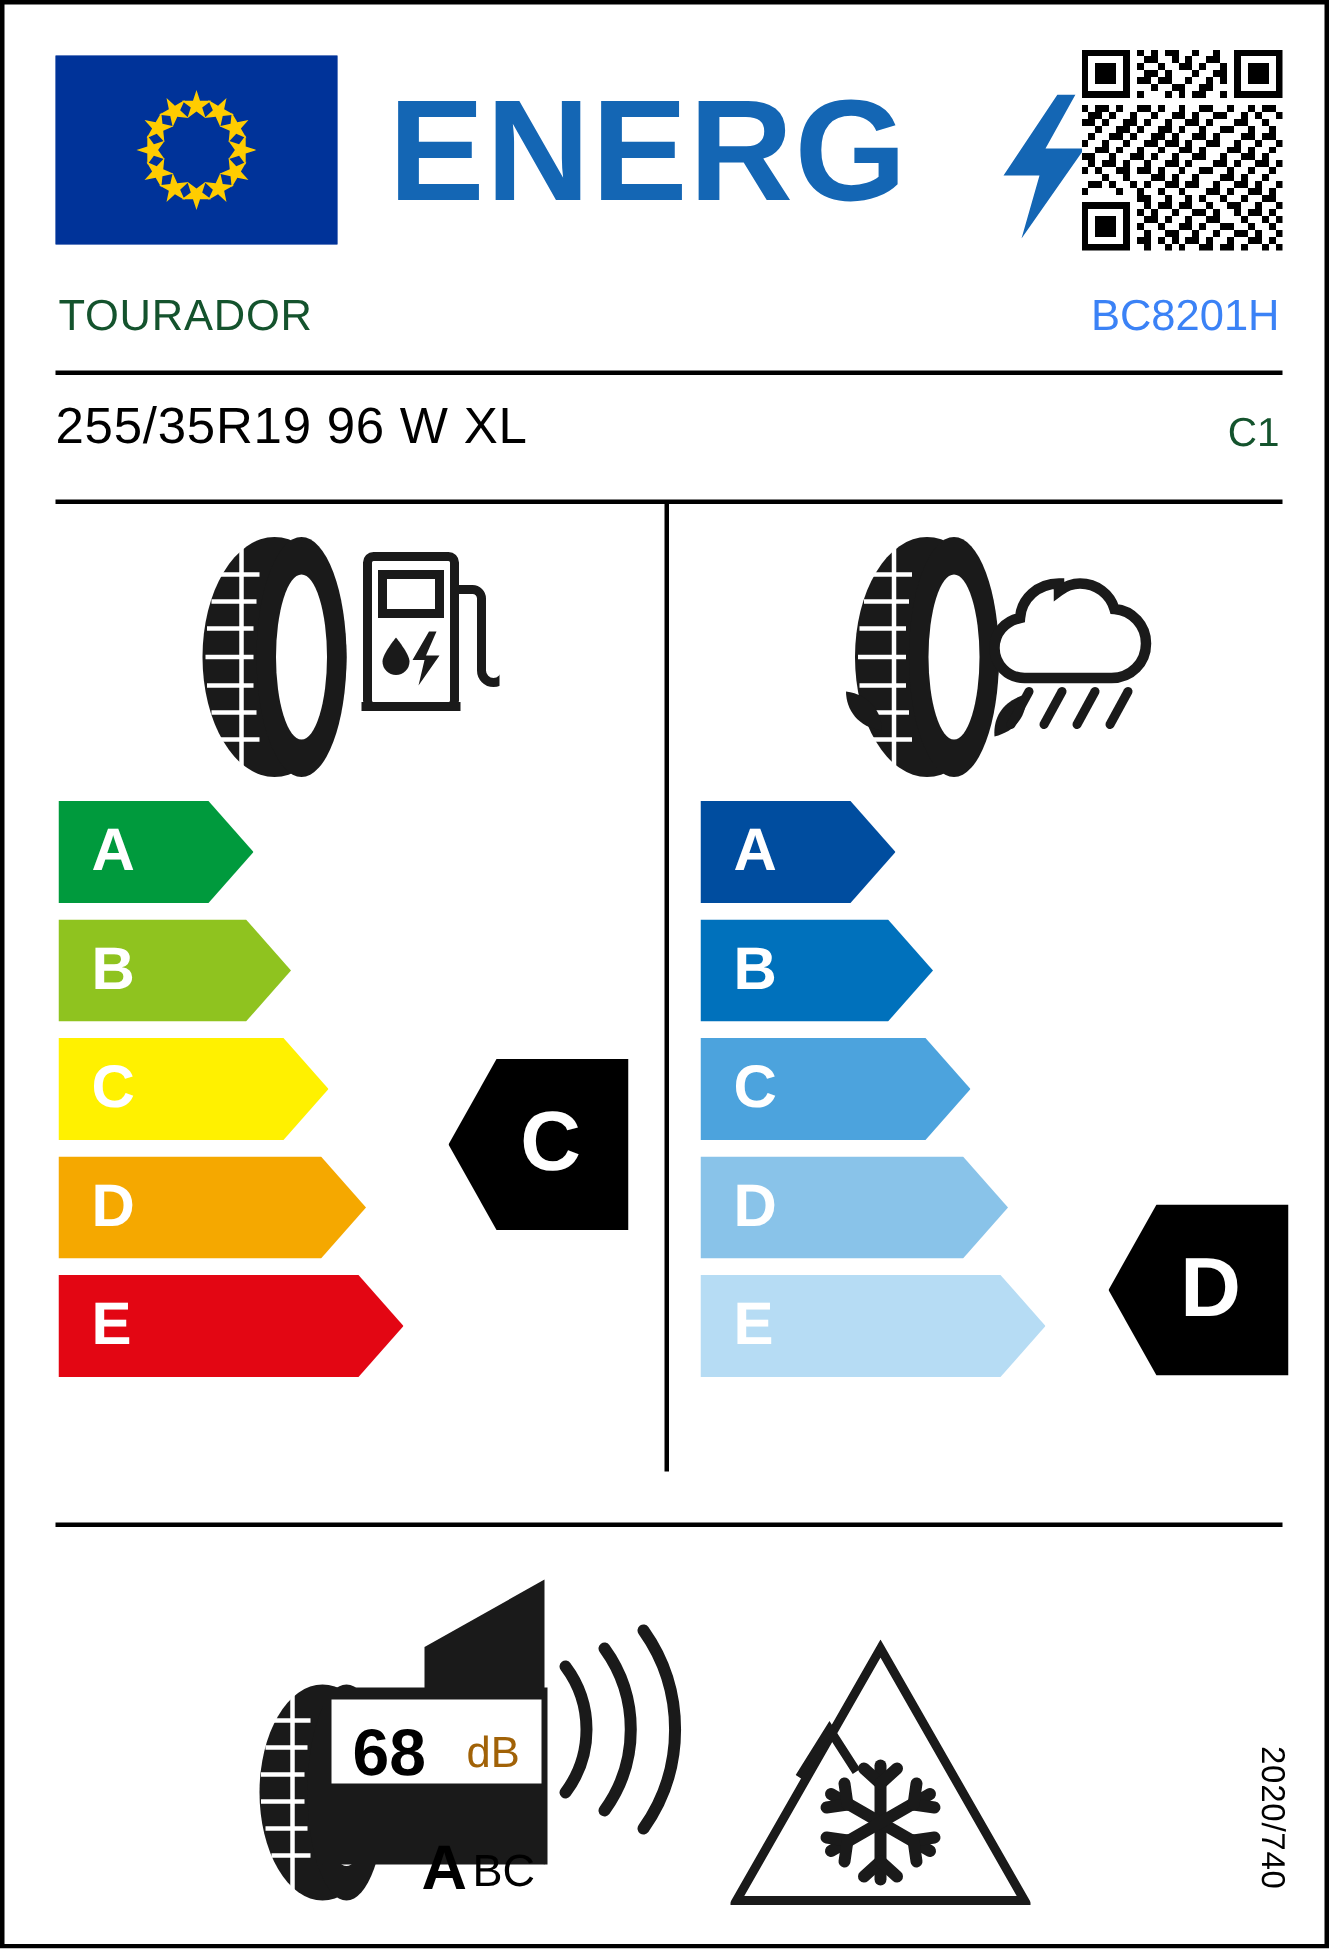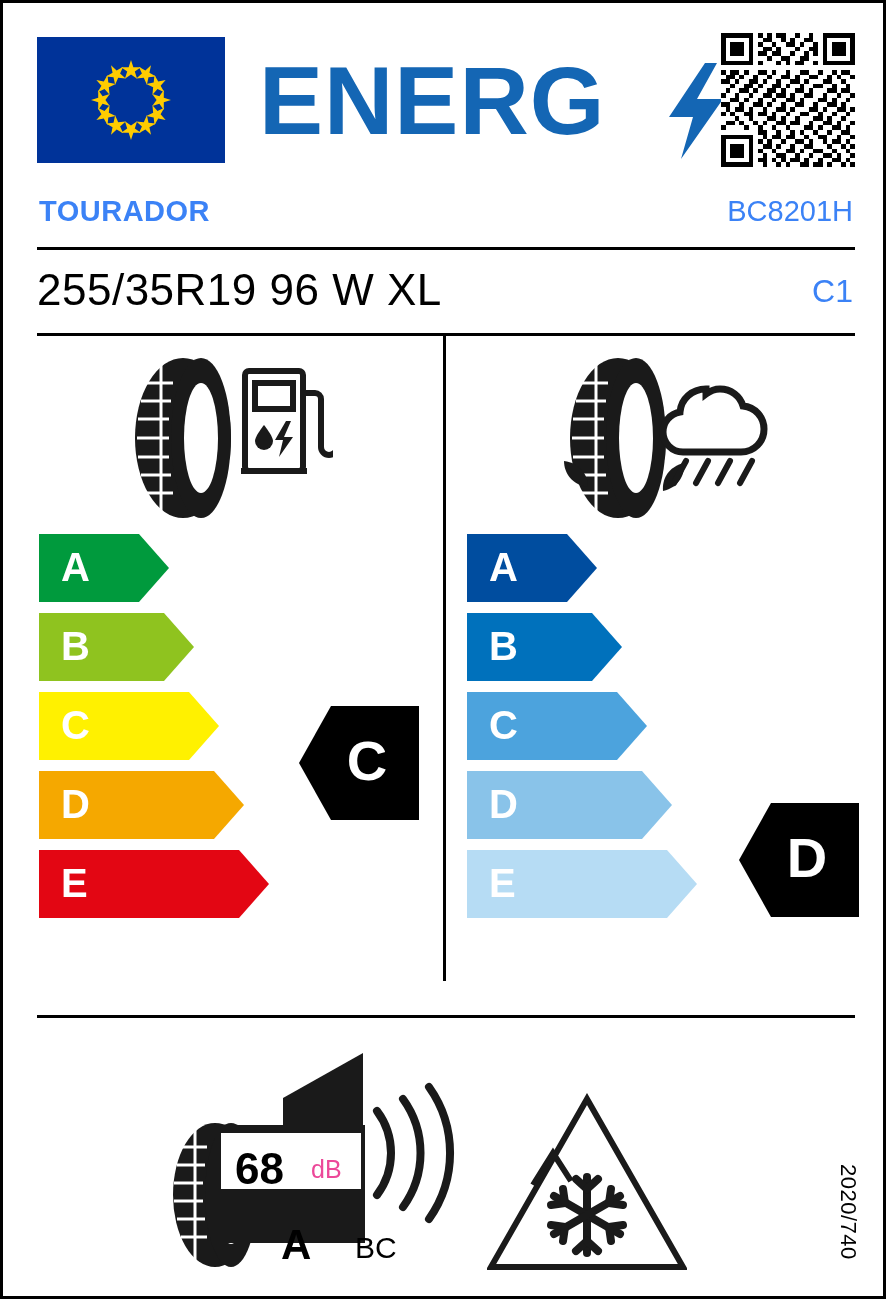--- a/index.html
+++ b/index.html
@@ -72,23 +72,23 @@
     top: 190px;
     width: 818px;
     height: 54px;
     border-bottom: 3px solid #000;
   }
   .brand-name {
     position: absolute;
     left: 2px;
     top: 2px;
     font-size: 29px;
-    font-weight: bold;
+    font-weight: normal;
     letter-spacing: 0.5px;
-    color: #3b82f6;
+    color: #14532d;
   }
   .type-code {
     position: absolute;
     right: 2px;
     top: 2px;
     font-size: 29px;
     color: #3b82f6;
   }
 
   
@@ -96,30 +96,30 @@
     position: absolute;
     left: 34px;
     top: 262px;
     width: 818px;
     height: 56px;
   }
   .tyre-size {
     position: absolute;
     left: 0;
     top: 0;
-    font-size: 44px;
+    font-size: 34px;
     color: #000;
     letter-spacing: 0.5px;
   }
   .tyre-class {
     position: absolute;
     right: 2px;
     top: 8px;
-    font-size: 32px;
-    color: #3b82f6;
+    font-size: 27px;
+    color: #14532d;
   }
 
   
   .hr-top {
     position: absolute;
     left: 34px;
     top: 330px;
     width: 818px;
     height: 3px;
     background: #000;
@@ -216,41 +216,40 @@
     top: 104px;
     font-size: 44px;
     font-weight: bold;
     color: #000;
     line-height: 44px;
   }
   .noise-db-unit {
     position: absolute;
     left: 148px;
     top: 110px;
-    font-size: 25px;
-    color: #ec4899;
+    font-size: 29px;
+    color: #a16207;
     line-height: 33px;
   }
   .noise-class {
     position: absolute;
     left: 118px;
     top: 181px;
     font-size: 42px;
     font-weight: bold;
     color: #000;
     line-height: 42px;
   }
   .noise-class-rest {
     position: absolute;
     left: 152px;
     top: 190px;
     font-size: 30px;
     color: #000;
     line-height: 30px;
-    margin-left: 40px;
   }
 
   .snow-icon {
     position: absolute;
     left: 484px;
     top: 1090px;
     width: 200px;
     height: 180px;
   }
 

